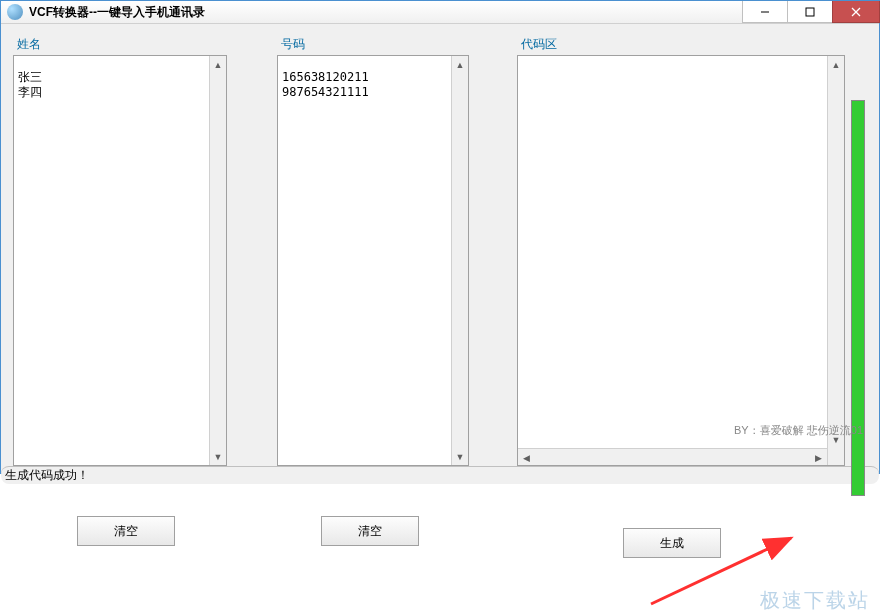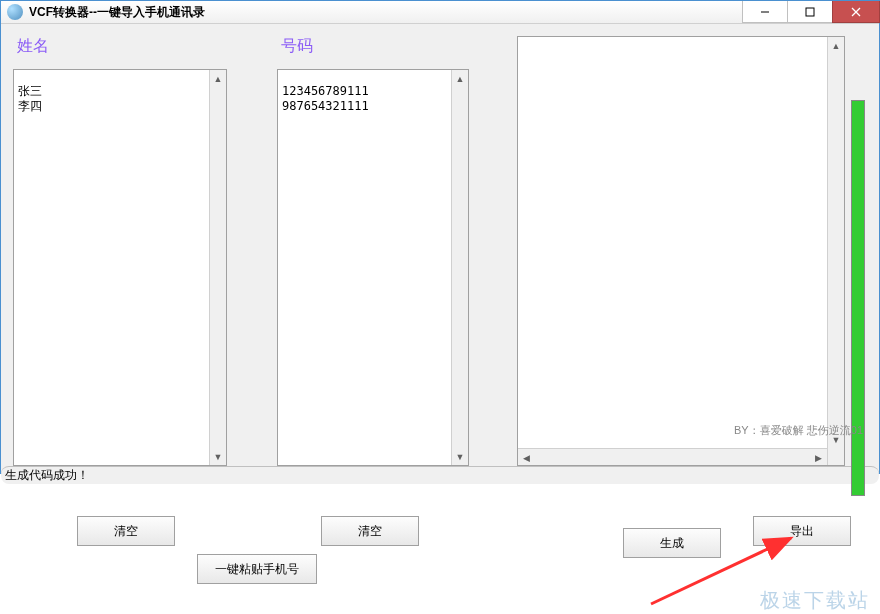--- a/index.html
+++ b/index.html
@@ -92,23 +92,23 @@
     }
     .col-number {
       width: 214px;
       padding-left: 22px;
     }
     .col-code {
       flex: 1;
       margin-left: 20px;
     }
     .col-label {
-      font-size: 16px;
-      color: #8b5cf6;
-      margin-bottom: 12px;
+      font-size: 12px;
+      color: #0369a1;
+      margin-bottom: 2px;
       padding-left: 4px;
     }
     .textarea-wrap {
       flex: 1;
       border: 1px solid #a0a0a0;
       background: #fff;
       position: relative;
       overflow: hidden;
     }
     .textarea-content {
@@ -251,55 +251,54 @@
             <div style="position:absolute;bottom:0;left:0;right:0;">
               <div class="scrollbar-arrow">▼</div>
             </div>
           </div>
         </div>
       </div>
 
       <div class="col col-number">
         <div class="col-label">号码</div>
         <div class="textarea-wrap">
-          <div class="textarea-content">123456789111
+          <div class="textarea-content">165638120211
 987654321111</div>
           <div class="scrollbar-v">
             <div class="scrollbar-arrow">▲</div>
             <div style="position:absolute;bottom:0;left:0;right:0;">
               <div class="scrollbar-arrow">▼</div>
             </div>
           </div>
         </div>
       </div>
 
       <div class="col col-code" style="margin-right:22px;">
+        <div class="col-label">代码区</div>
         <div class="textarea-wrap code-area">
           <div class="textarea-content"></div>
           <div class="scrollbar-v">
             <div class="scrollbar-arrow">▲</div>
             <div style="position:absolute;bottom:17px;left:0;right:0;">
               <div class="scrollbar-arrow">▼</div>
             </div>
           </div>
           <div class="scrollbar-h">
             <div class="scrollbar-arrow" style="width:17px;height:17px;float:left;">◀</div>
             <div class="scrollbar-arrow" style="width:17px;height:17px;float:right;">▶</div>
           </div>
         </div>
       </div>
     </div>
 
     <div class="progress-bar"></div>
 
     <button class="btn btn-clear1">清空</button>
     <button class="btn btn-clear2">清空</button>
-    <button class="btn btn-paste">一键粘贴手机号</button>
     <button class="btn btn-generate">生成</button>
-    <button class="btn btn-export">导出</button>
 
     <div class="credit">BY：喜爱破解 悲伤逆流01</div>
 
     <svg class="arrow-annotation" width="180" height="90" viewBox="0 0 180 90">
       <defs>
         <marker id="arrowhead" markerWidth="10" markerHeight="8" refX="9" refY="4" orient="auto">
           <polygon points="0 0, 10 4, 0 8" fill="#ff3030"></polygon>
         </marker>
       </defs>
       <line x1="10" y1="80" x2="150" y2="14" stroke="#ff3030" stroke-width="3" marker-end="url(#arrowhead)"></line>

